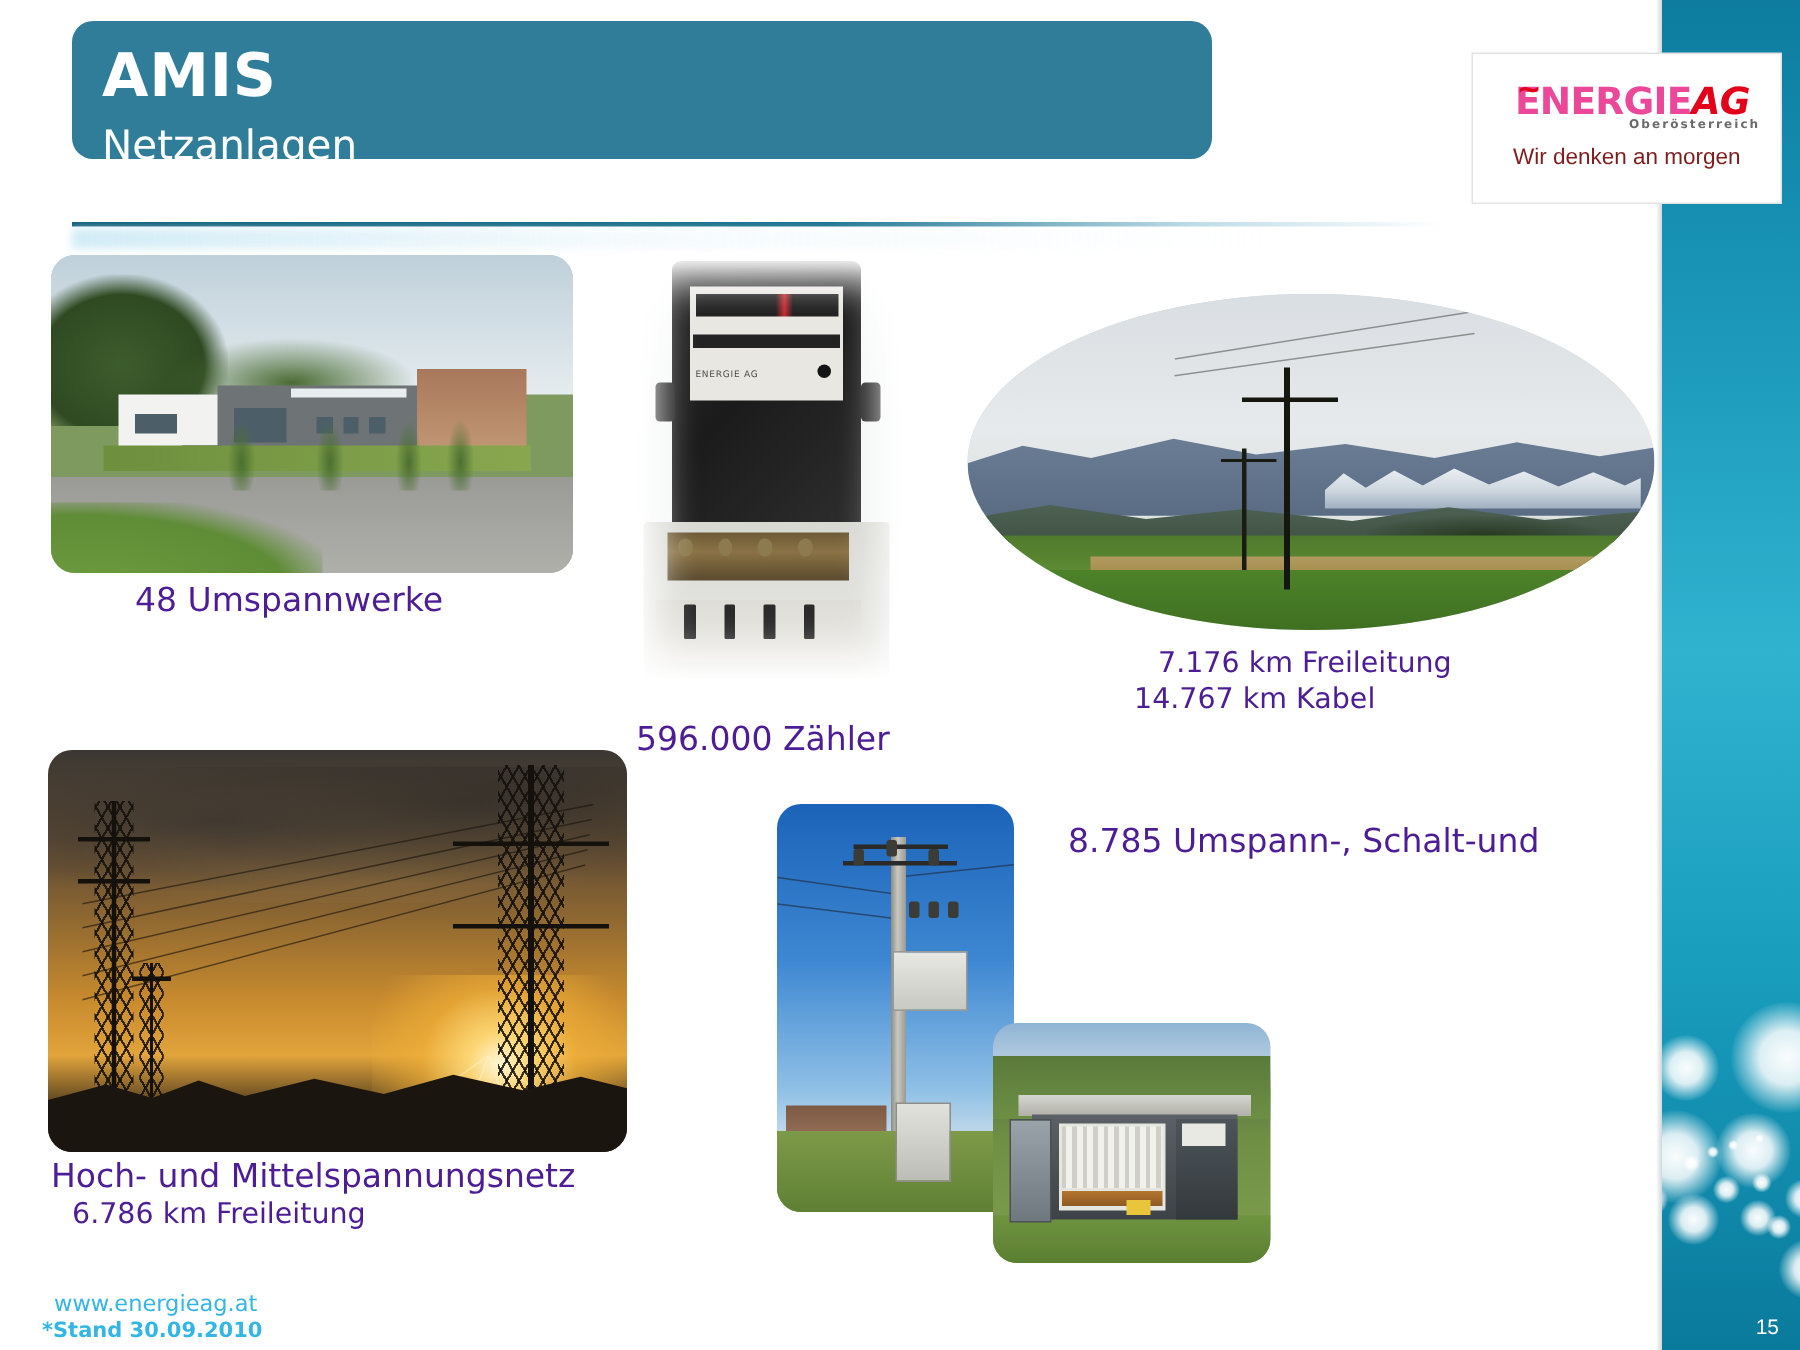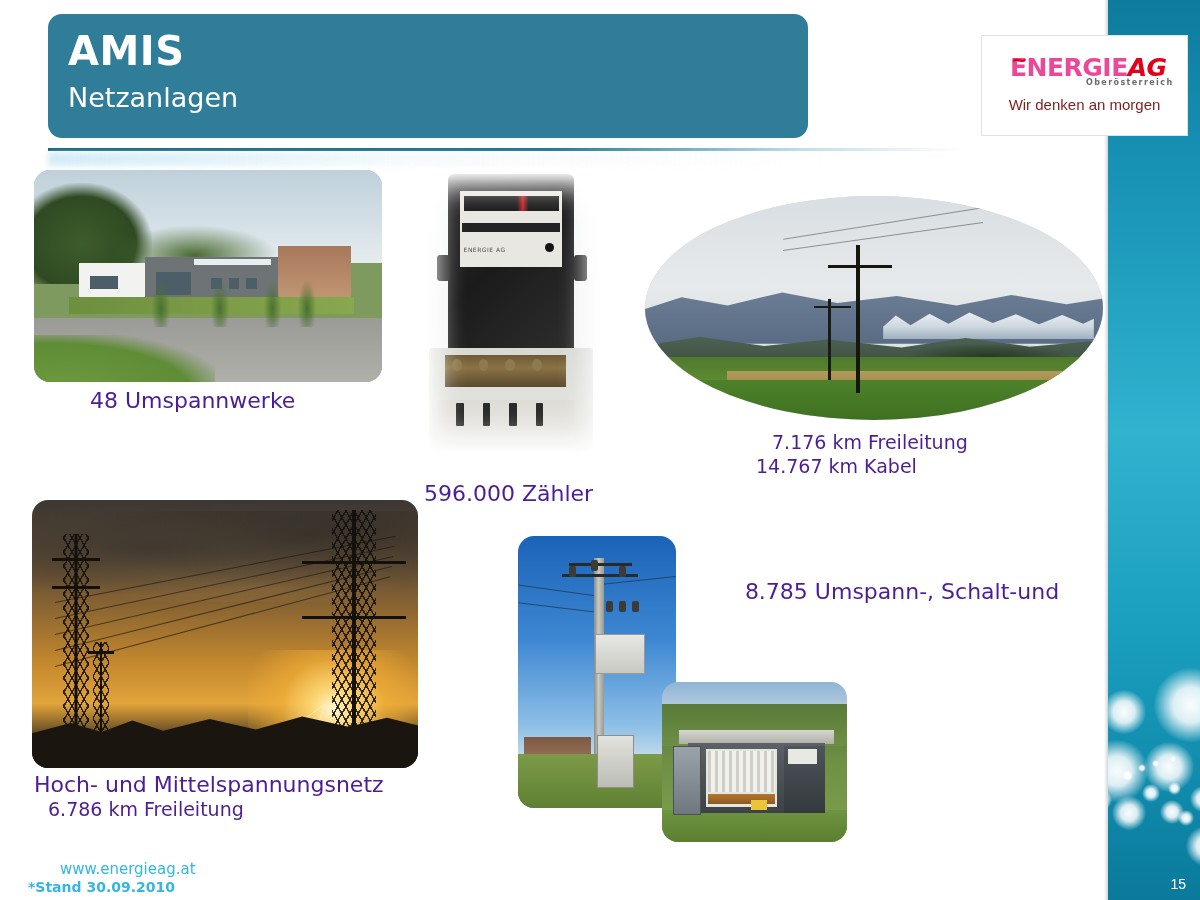--- a/index.html
+++ b/index.html
@@ -41,21 +41,21 @@
     right: 14px; bottom: 8px;
     color: #ffffff;
     font-size: 14px;
     font-family: "Liberation Sans", sans-serif;
   }
 
   
   .title-bar {
     position: absolute;
     left: 48px; top: 14px;
-    width: 760px; height: 124px;
+    width: 760px; height: 92px;
     background: #2f7d99;
     border-radius: 14px;
     box-sizing: border-box;
     padding: 16px 17px 0 20px;
   }
   .title-main {
     color: #ffffff;
     font-size: 40px;
     font-weight: bold;
     letter-spacing: .5px;
@@ -315,30 +315,30 @@
     position: absolute;
     color: #4c1d95;
     font-family: "DejaVu Sans", sans-serif;
   }
   .cap-head { font-size: 22px; line-height: 1.16; }
   .cap-line { font-size: 19px; line-height: 1.26; }
 
   #cap-substation { left: 90px; top: 388px; }
   #cap-meter      { left: 424px; top: 481px; }
   #cap-lowvolt    { left: 756px; top: 431px; text-align: left; }
-  #cap-stations   { left: 712px; top: 579px; width: 380px; text-align: center; }
+  #cap-stations   { left: 712px; top: 549px; width: 380px; }
   #cap-highvolt   { left: 34px; top: 772px; }
 
   
   .foot {
     position: absolute;
     color: #34b6e4;
     font-family: "DejaVu Sans", sans-serif;
   }
-  #foot-url   { left: 60px; top: 860px; font-size: 15px; }
+  #foot-url   { left: 36px; top: 860px; font-size: 15px; }
   #foot-stand { left: 28px; top: 879px; font-size: 14px; font-weight: bold; }
 </style>
 </head>
 <body>
 
 <div class="sidebar-edge"></div>
 <div class="sidebar">
   <div class="bub" style="left:46px; top:668px; width:74px; height:74px;"></div>
   <div class="bub" style="left:-22px; top:740px; width:62px; height:62px;"></div>
   <div class="bub" style="left:36px; top:742px; width:50px; height:50px;"></div>

